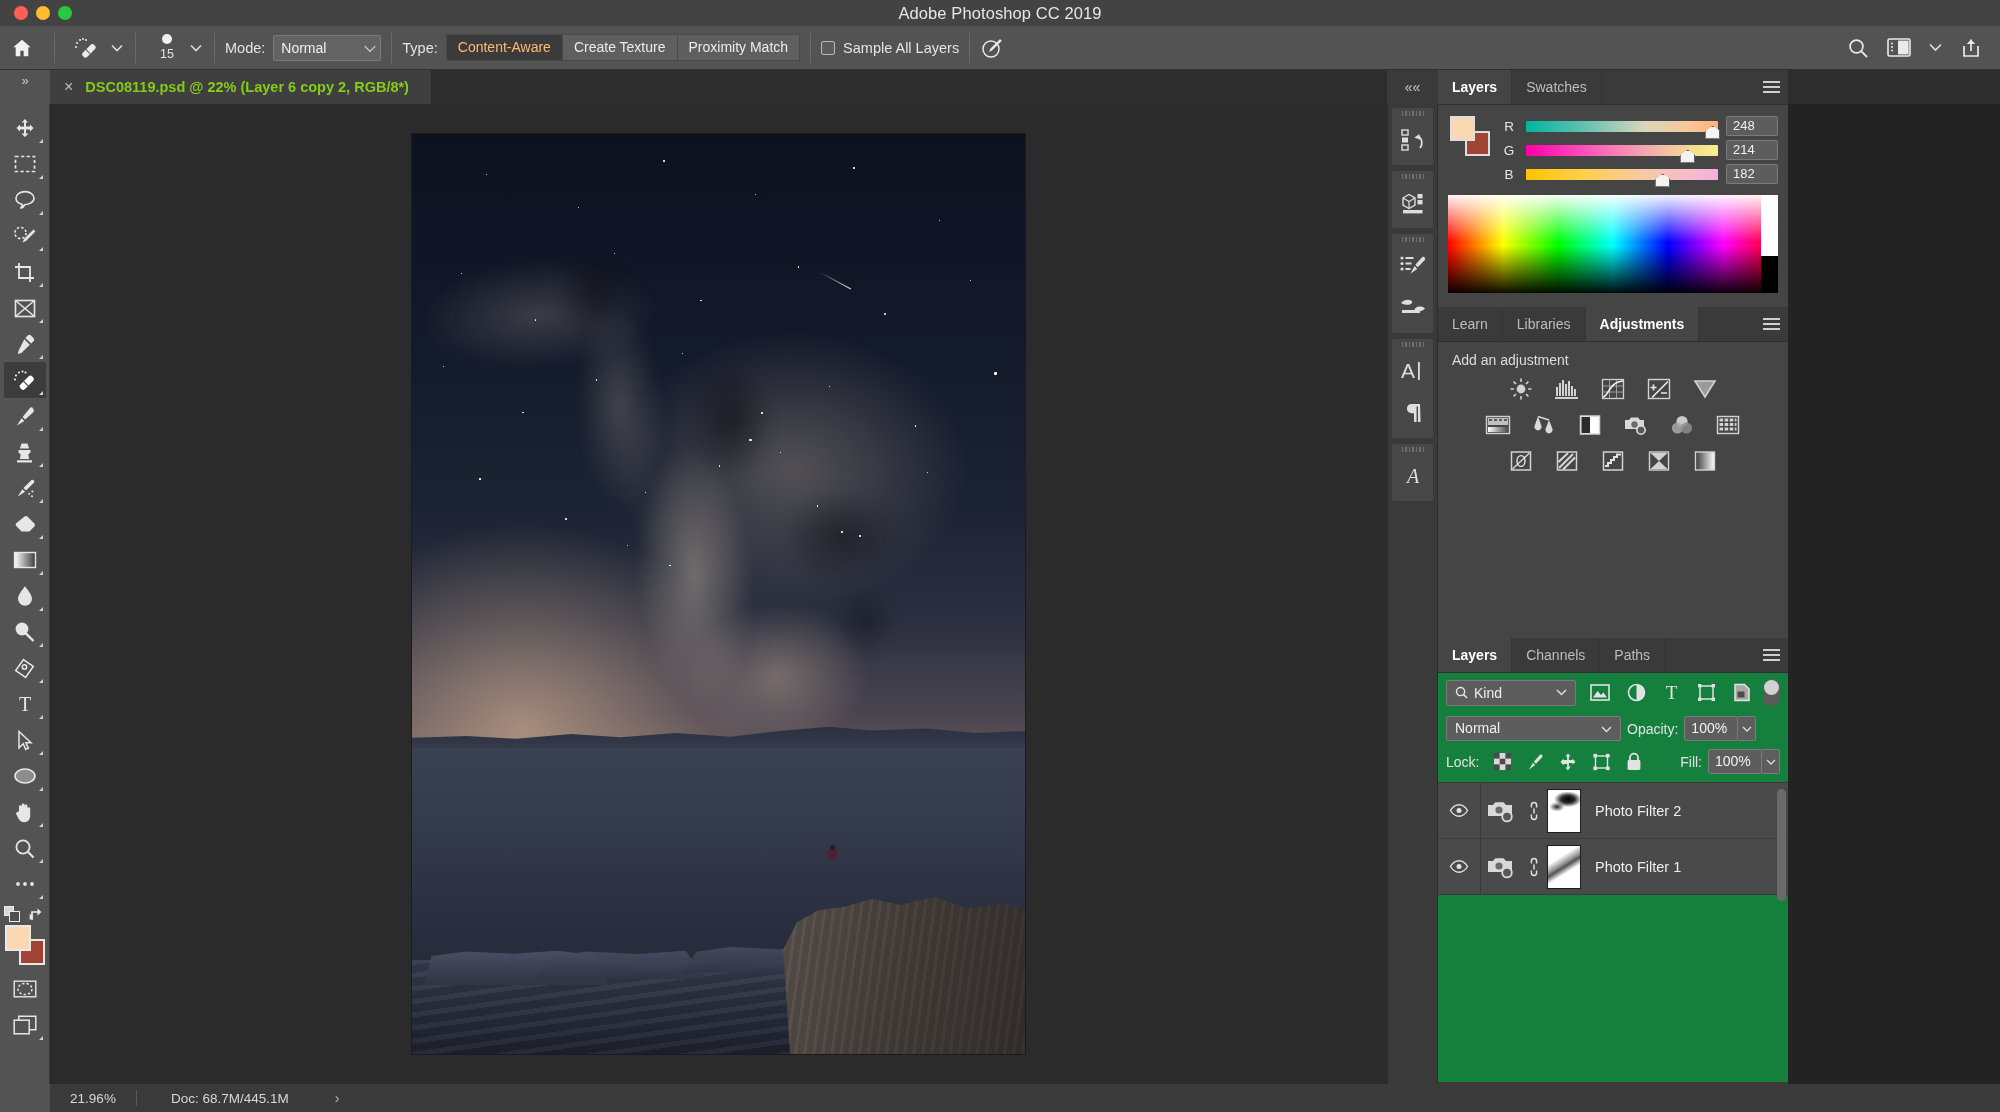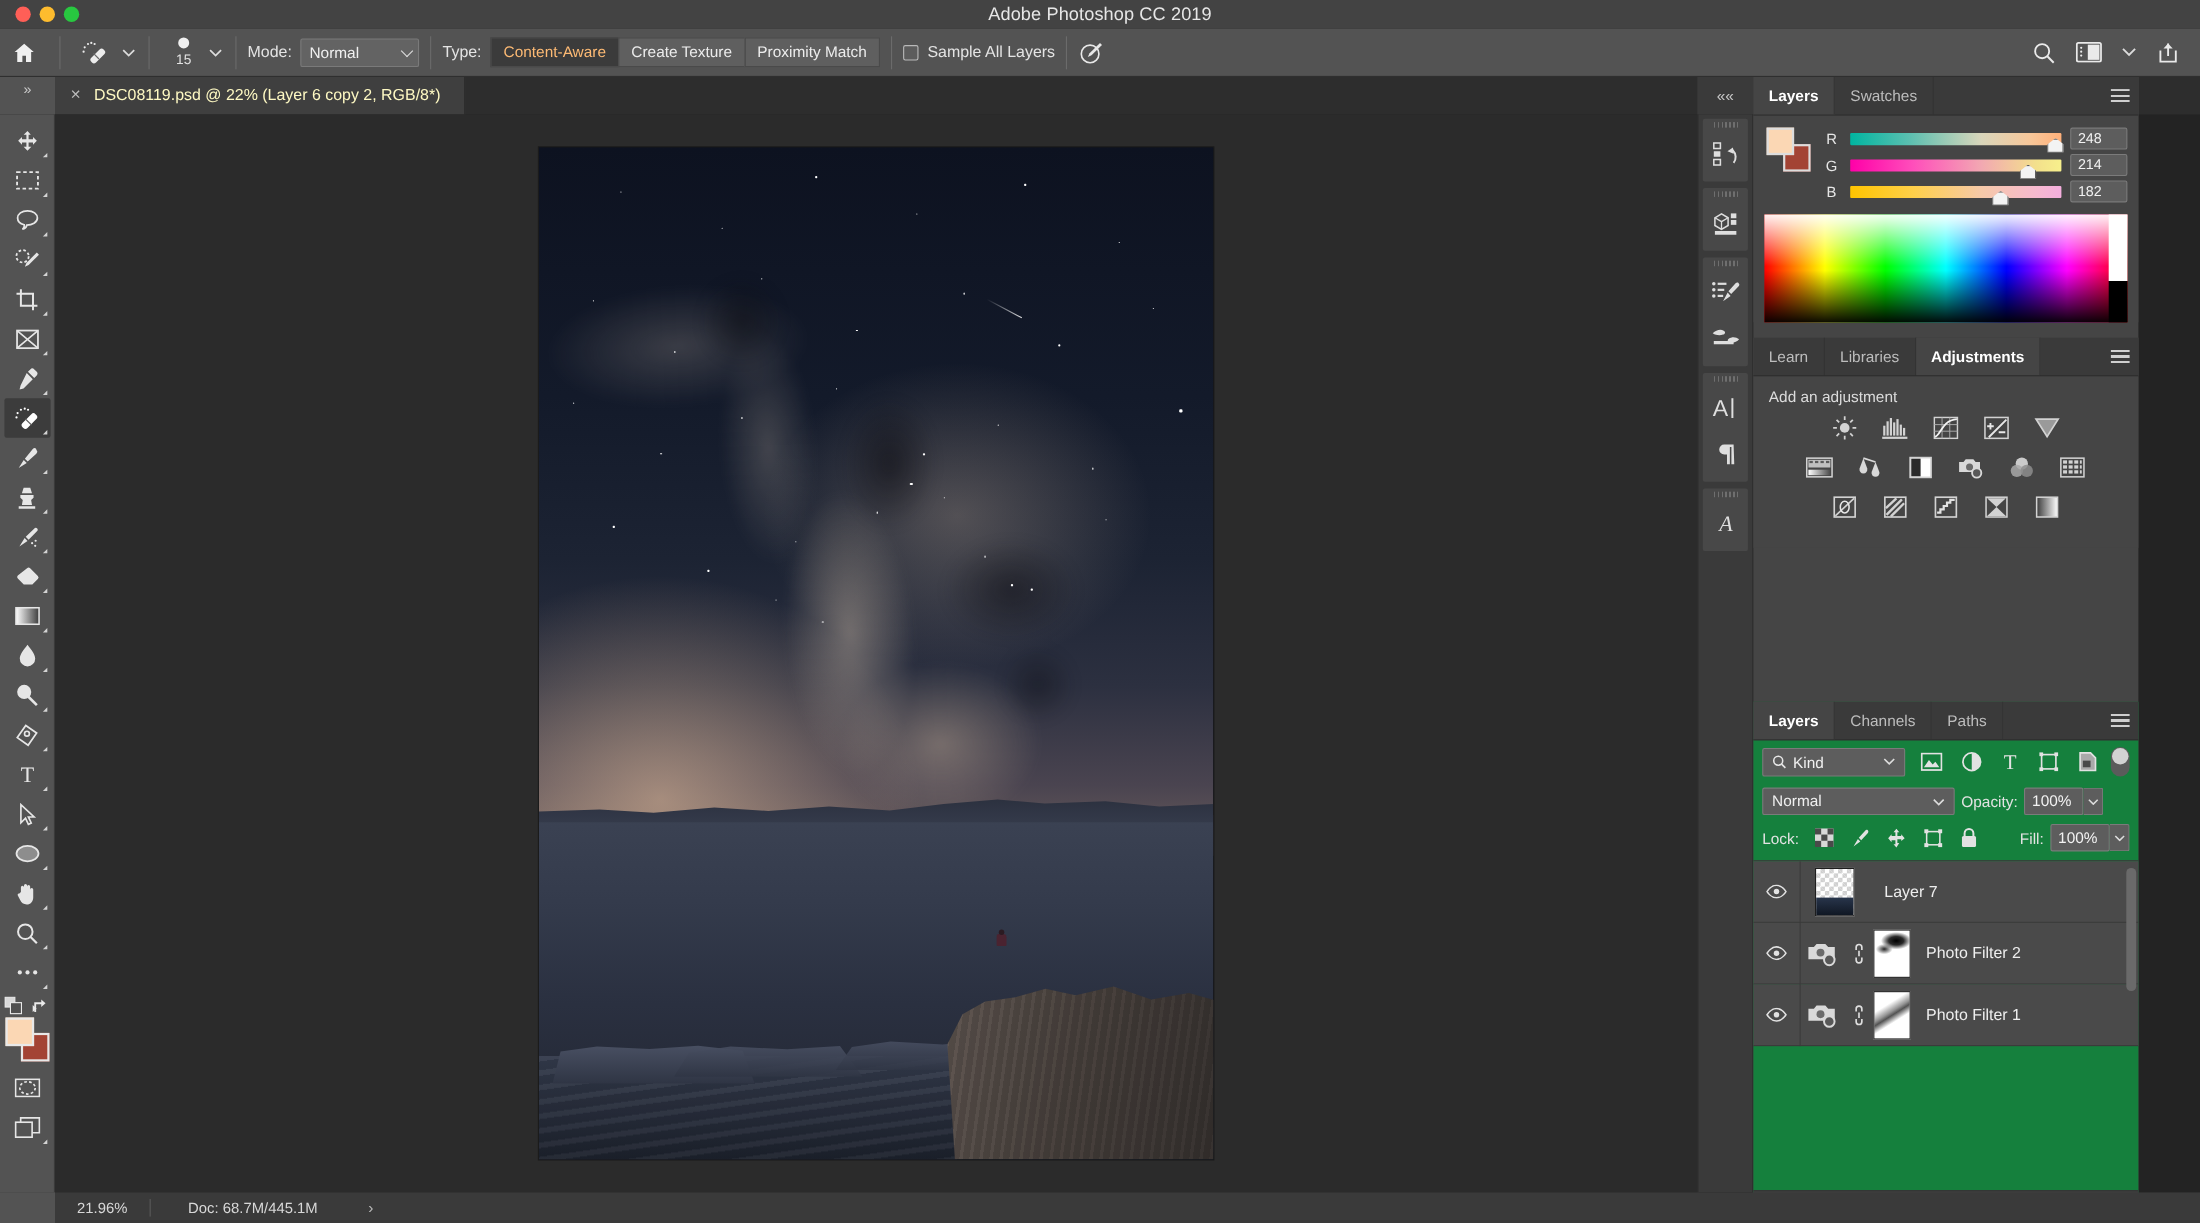--- a/index.html
+++ b/index.html
@@ -2,21 +2,21 @@
 <html><head>
 <meta charset="utf-8">
 <style>
   * { box-sizing: border-box; margin:0; padding:0; }
   html,body{
     width:2000px; height:1112px; overflow:hidden;
     background:#232323;
     font-family:"Liberation Sans", sans-serif;
     -webkit-font-smoothing:antialiased;
   }
-  .app{ position:relative; width:1944px; height:1112px; }
+  .app{ position:relative; width:1788px; height:1112px; }
 
   
   .titlebar{
     position:absolute; left:0; top:0; width:2000px; height:26px;
     background:#434343;
     display:flex; align-items:center;
   }
   .traffic{ display:flex; gap:8px; margin-left:14px; }
   .tl{ width:14px; height:14px; border-radius:50%; }
   .tl.r{ background:#ff5f57; }
@@ -87,21 +87,21 @@
   }
   .lt-head{
     width:50px; background:#535353; display:flex; align-items:flex-start;
     justify-content:center; padding-top:3px; color:#c9c9c9; font-size:13px; cursor:pointer;
   }
   .doctab{
     background:#3f3f3f; display:flex; align-items:center; gap:12px;
     padding:0 22px 0 14px; border-right:1px solid #2a2a2a; cursor:pointer;
   }
   .doctab .x{ color:#bdbdbd; font-size:16px; line-height:1; }
-  .doctab .nm{ color:#fef9c3; font-size:14.5px; font-weight:normal; white-space:nowrap; }
+  .doctab .nm{ color:#84cc16; font-size:14.5px; font-weight:bold; white-space:nowrap; }
 
   
   .toolbar{
     position:absolute; left:0; top:104px; width:50px; bottom:0;
     background:#535353; border-right:1px solid #3a3a3a;
     display:flex; flex-direction:column; align-items:center; padding-top:6px;
   }
   .tool{
     position:relative; width:42px; height:36px; display:flex;
     align-items:center; justify-content:center; cursor:pointer; border-radius:2px;
@@ -1138,35 +1138,20 @@
               <svg width="10" height="6" viewBox="0 0 10 6">
                   <path d="M1 1 5 5 9 1" stroke="#dcdcdc" stroke-width="1.4" fill="none"></path>
                 </svg>
             </div>
           </div>
         </div>
       </div>
 
       <div class="layerlist">
 
-        <div class="lrow">
-          <div class="leye">
-            <svg width="20" height="13" viewBox="0 0 20 13">
-                <path d="M10 .8C5 .8 1.4 6.5 1.4 6.5S5 12.2 10 12.2s8.6-5.7 8.6-5.7S15 .8 10 .8Z" stroke="#e2e2e2" stroke-width="1.4" fill="none"></path>
-                <circle cx="10" cy="6.5" r="2.5" fill="#e2e2e2"></circle>
-              </svg>
-          </div>
-          <div class="lsep"></div>
-          <div class="lthumbwrap">
-            <div class="lthumb checker">
-              <div class="photostrip"></div>
-            </div>
-          </div>
-          <div class="lname">Layer 7</div>
-        </div>
 
 
         <div class="lrow">
           <div class="leye">
             <svg width="20" height="13" viewBox="0 0 20 13">
                 <path d="M10 .8C5 .8 1.4 6.5 1.4 6.5S5 12.2 10 12.2s8.6-5.7 8.6-5.7S15 .8 10 .8Z" stroke="#e2e2e2" stroke-width="1.4" fill="none"></path>
                 <circle cx="10" cy="6.5" r="2.5" fill="#e2e2e2"></circle>
               </svg>
           </div>
           <div class="lsep"></div>

